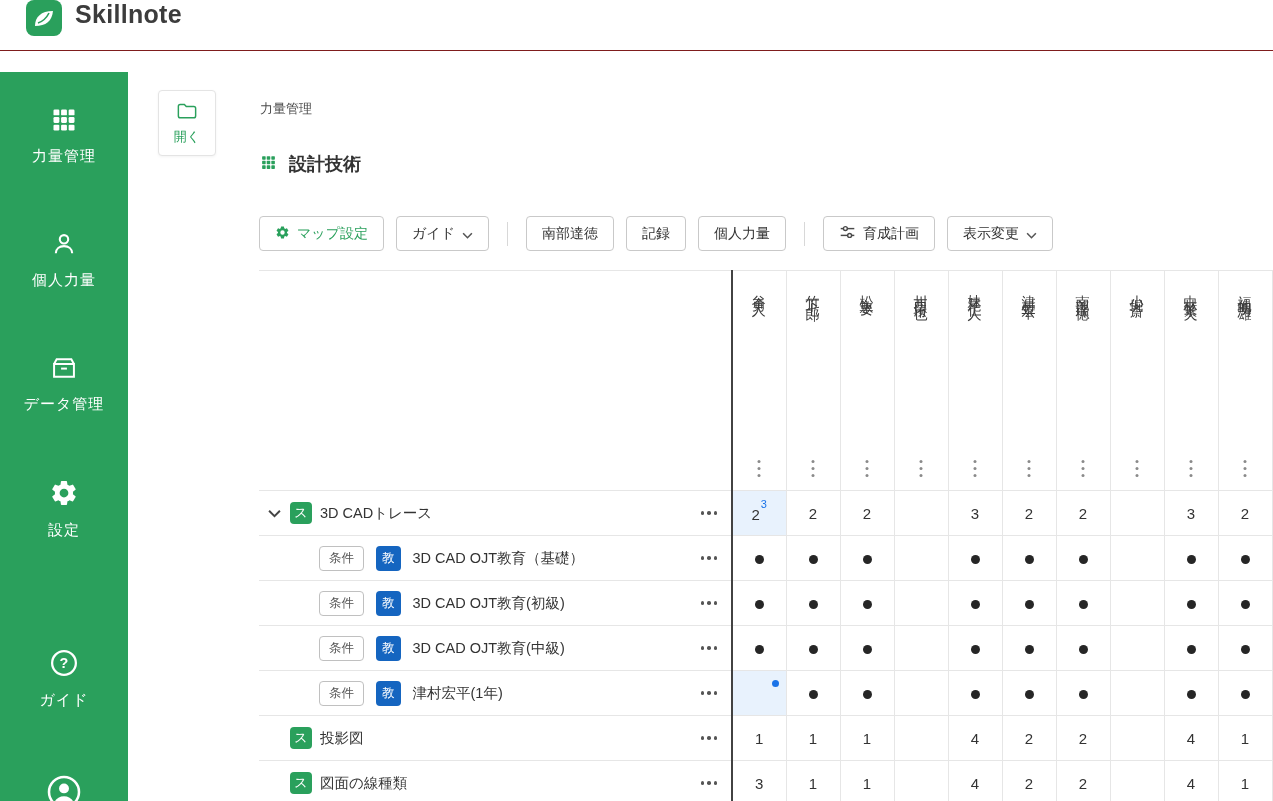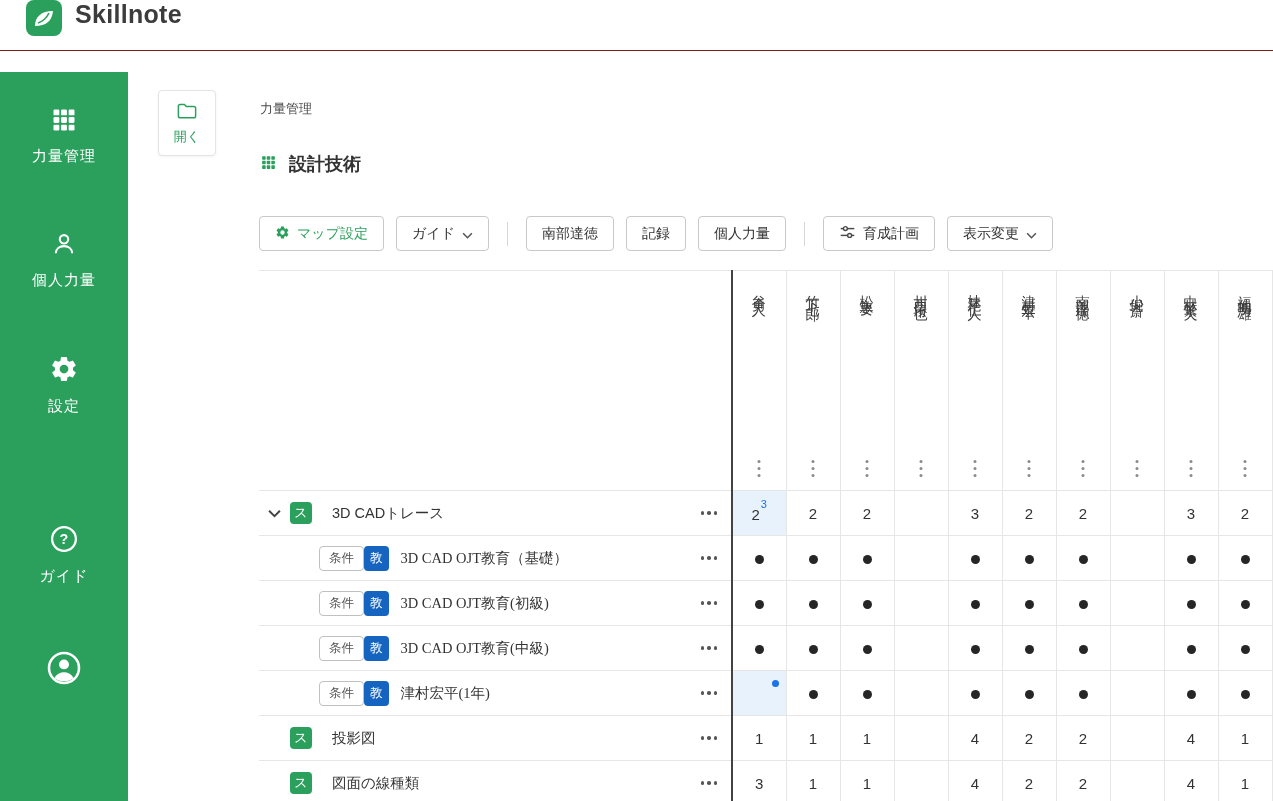--- a/index.html
+++ b/index.html
@@ -58,29 +58,29 @@
 
   tbody tr { height:44px; }
   td.data-cell { text-align:center; font-size:15px; color:#333; position:relative; cursor:pointer; }
   td.data-cell.hl { background:#e8f2fd;text-align:center; }
   .celldot { display:inline-block; width:9px; height:9px; border-radius:50%; background:#262626; vertical-align:middle; }
   .cellsup { color:#1a73e8; font-size:11px; position:relative; top:-6px; margin-left:1px; }
   .marker { position:absolute; top:9px; right:7px; width:7px; height:7px; border-radius:50%; background:#1a73e8; }
 
   .label-wrap { display:flex; align-items:center; height:44px; }
   td.label-cell.skill .label-wrap { padding-left:9px; gap:8px; }
-  td.label-cell.item  .label-wrap { padding-left:60px; gap:0;font-family:Liberation Serif, serif; }
+  td.label-cell.item  .label-wrap { padding-left:60px; gap:12px; }
   .chev { width:14px; display:flex; align-items:center; cursor:pointer; }
   .chev.ghost { visibility:hidden; }
   .badge-skill { width:22px; height:22px; min-width:22px; background:#2aa05c; color:#fff;
     border-radius:4px; font-size:13px; display:flex; align-items:center; justify-content:center; }
   .badge-cond { border:1px solid #c0c0c0; border-radius:4px; padding:3px 9px; font-size:12.5px;
     color:#555; background:#fff; cursor:pointer; white-space:nowrap; }
   .badge-edu { background:#1565c0; color:#fff; border-radius:4px; padding:4px 6px; font-size:12.5px; white-space:nowrap; }
-  .row-label { font-size:14.5px; color:#333; margin-left:12px; white-space:nowrap; }
+  .row-label { font-size:14.5px; color:#333; margin-left:0; white-space:nowrap; }
   .more { margin-left:auto; margin-right:12px; display:flex; gap:3px; cursor:pointer; padding:4px 2px; }
   .more i { width:3.5px; height:3.5px; border-radius:50%; background:#555; }
 </style>
 </head>
 <body>
 
 <header class="topbar">
   <span>
     <svg width="36" height="36" viewBox="0 0 36 36">
         <rect width="36" height="36" rx="8" fill="#2aa05c"></rect>
@@ -112,20 +112,30 @@
     <span>
       <svg width="28" height="28" viewBox="0 0 24 24" fill="none" stroke="#fff" stroke-width="1.8">
           <circle cx="12" cy="8" r="3.6"></circle>
           <path d="M5 20c0-4 3.2-6.2 7-6.2s7 2.2 7 6.2"></path>
         </svg>
     </span>
     <span class="side-label">個人力量</span>
   </div>
   <div class="side-item">
     <span>
+      <svg width="28" height="28" viewBox="0 0 24 24" fill="none" stroke="#fff" stroke-width="1.7">
+          <path d="M3.5 8.5h17v11h-17z"></path>
+          <path d="M3.5 8.5l2.2-4h12.6l2.2 4"></path>
+          <path d="M9.5 12.5h5"></path>
+        </svg>
+    </span>
+    <span class="side-label">データ管理</span>
+  </div>
+  <div class="side-item">
+    <span>
       <svg width="30" height="30" viewBox="0 0 24 24" fill="#fff">
           <path d="M19.14 12.94a7 7 0 0 0 .06-.94 7 7 0 0 0-.06-.94l2.03-1.58a.5.5 0 0 0 .12-.64l-1.92-3.32a.5.5 0 0 0-.61-.22l-2.39.96a7.3 7.3 0 0 0-1.62-.94l-.36-2.54a.5.5 0 0 0-.5-.42h-3.84a.5.5 0 0 0-.5.42l-.36 2.54c-.59.24-1.13.56-1.62.94l-2.39-.96a.5.5 0 0 0-.61.22L2.65 8.84a.5.5 0 0 0 .12.64l2.03 1.58a7 7 0 0 0 0 1.88l-2.03 1.58a.5.5 0 0 0-.12.64l1.92 3.32c.13.23.4.32.61.22l2.39-.96c.49.38 1.03.7 1.62.94l.36 2.54c.04.24.25.42.5.42h3.84c.25 0 .46-.18.5-.42l.36-2.54c.59-.24 1.13-.56 1.62-.94l2.39.96c.21.1.48.01.61-.22l1.92-3.32a.5.5 0 0 0-.12-.64zM12 15.5a3.5 3.5 0 1 1 0-7 3.5 3.5 0 0 1 0 7z"></path>
         </svg>
     </span>
     <span class="side-label">設定</span>
   </div>
   <div class="side-item guide-gap">
     <span>
       <svg width="30" height="30" viewBox="0 0 24 24">
           <circle cx="12" cy="12" r="9.5" fill="none" stroke="#fff" stroke-width="1.8"></circle>

